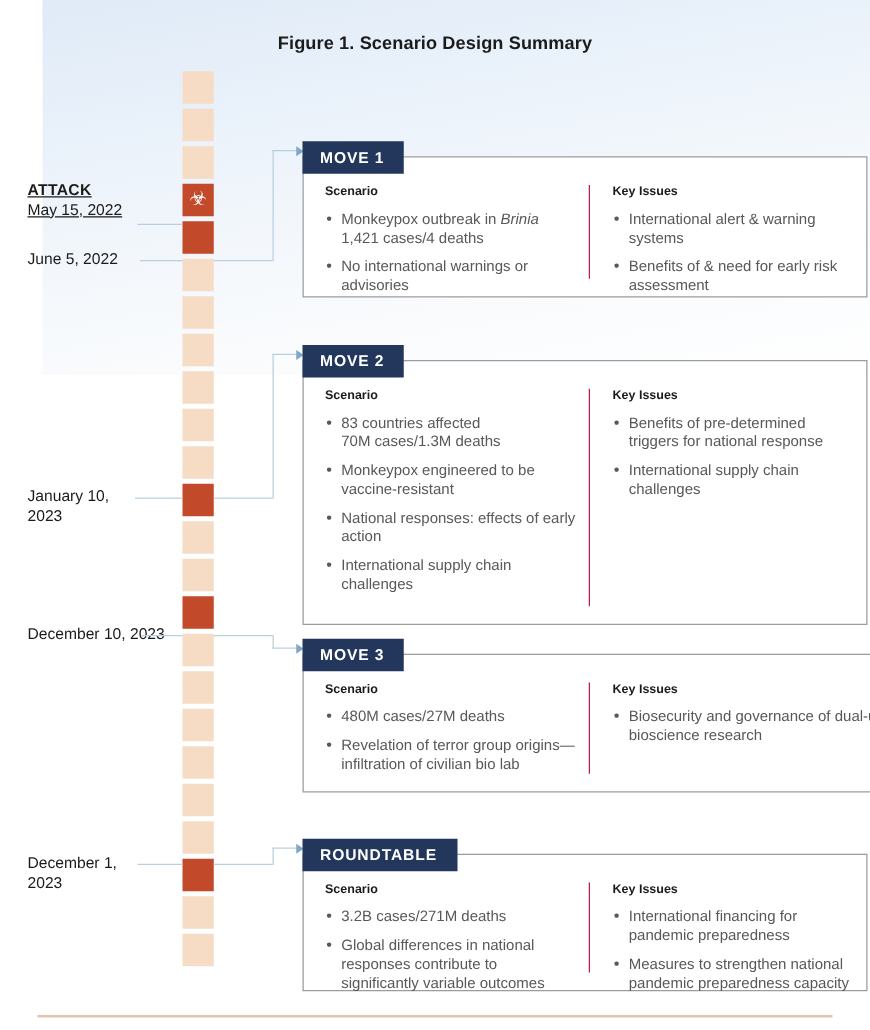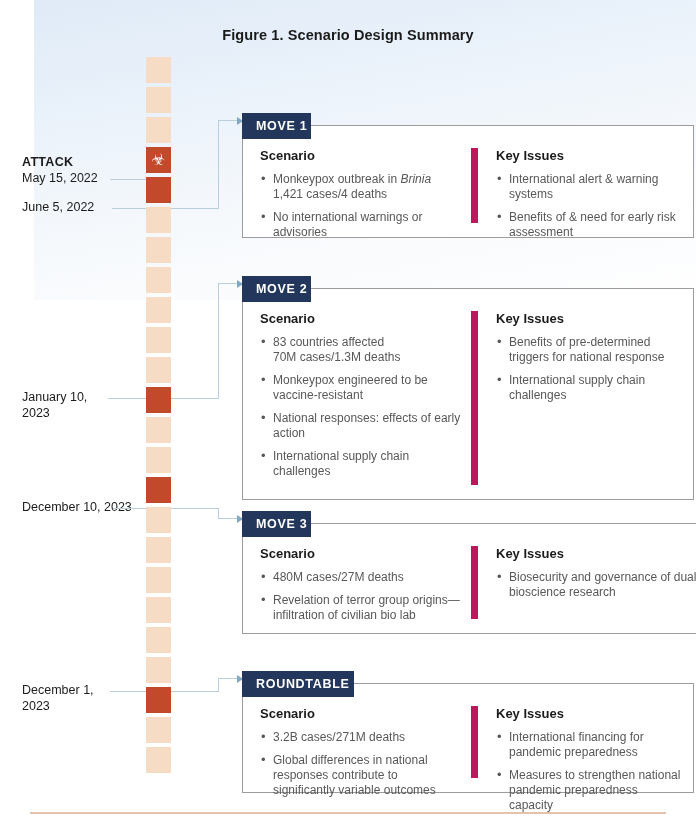--- a/index.html
+++ b/index.html
@@ -129,41 +129,41 @@
     left: -1px;
     top: -13px;
     height: 26px;
     background: #23375c;
     color: #ffffff;
     font-size: 12.5px;
     font-weight: bold;
     letter-spacing: .7px;
     display: flex;
     align-items: center;
-    padding: 0 4px 0 14px;
+    padding: 0 16px 0 14px;
   }
   .move-body {
     display: flex;
     padding: 22px 0 14px 0;
     box-sizing: border-box;
     height: 100%;
   }
   .col-scenario {
     width: 228px;
     padding: 0 10px 0 17px;
     box-sizing: border-box;
   }
   .col-issues {
     flex: 1;
     padding: 0 12px 0 18px;
     box-sizing: border-box;
-    border-left: 7px solid #be185d;
+    border-left: 1px solid #be185d;
   }
   .col-head {
-    font-size: 13px;
+    font-size: 10px;
     font-weight: bold;
     color: #1b1b1b;
     margin-bottom: 9px;
   }
   ul.bullets {
     list-style: none;
     margin: 0;
     padding: 0;
   }
   ul.bullets li {
@@ -227,21 +227,21 @@
       <div class="tl-block"></div>
       <div class="tl-block"></div>
       <div class="tl-block"></div>
       <div class="tl-block"></div>
       <div class="tl-block"></div>
       <div class="tl-block hl"></div>
       <div class="tl-block"></div>
       <div class="tl-block"></div>
     </div>
 
-  <div class="date-label" style="left:22px; top:155px;">
+  <div class="date-label" style="left:22px; top:145px;text-decoration:underline;">
     <span class="attack-word">ATTACK</span>
     <span class="dl-text">May 15, 2022</span>
   </div>
   <div class="leader" style="left:110px; top:179px; width:36px;"></div>
 
   <div class="date-label" style="left:22px; top:200px;">
     <span class="dl-text">June 5, 2022</span>
   </div>
   <div class="leader" style="left:112px; top:208px; width:34px;"></div>
 

